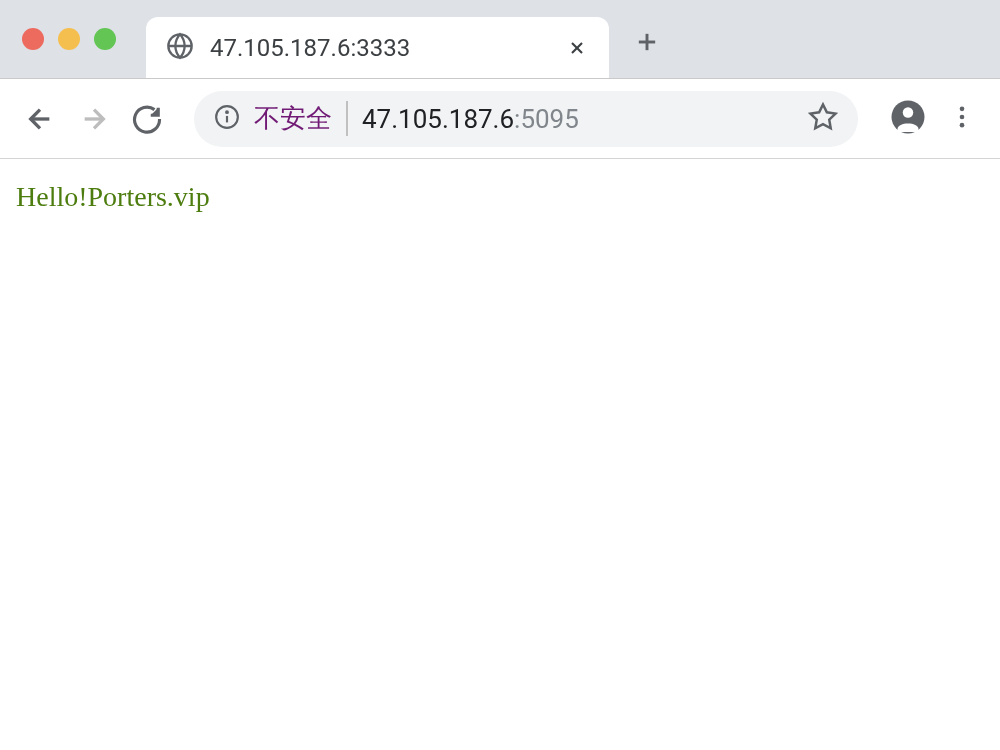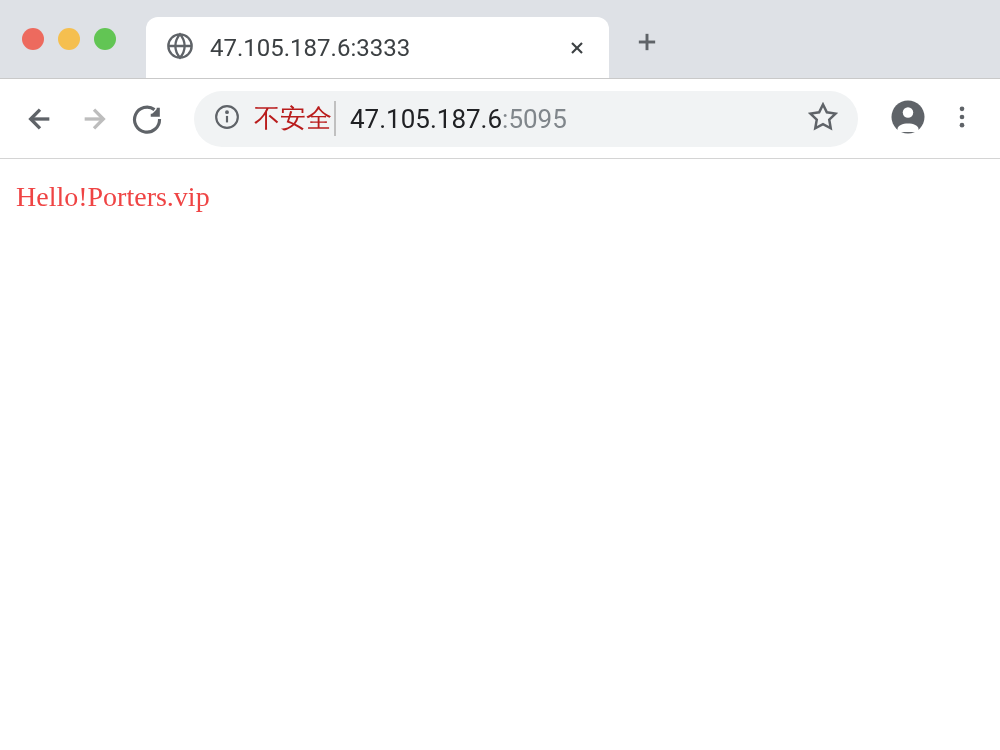--- a/index.html
+++ b/index.html
@@ -106,24 +106,24 @@
       align-items: center;
       padding: 0 20px;
       gap: 14px;
       margin: 0 10px;
     }
     .info-icon {
       color: #5f6368;
       flex-shrink: 0;
     }
     .not-secure {
-      color: #b91c1c;
+      color: #701a75;
       font-size: 26px;
       border-right: 2px solid #c0c0c0;
-      padding-right: 2px;
+      padding-right: 14px;
       white-space: nowrap;
     }
     .url {
       font-size: 26px;
       color: #202124;
       flex: 1;
       white-space: nowrap;
       overflow: hidden;
     }
     .url-port {
@@ -140,21 +140,21 @@
     }
     .menu-icon {
       color: #5f6368;
       cursor: pointer;
     }
     .page-content {
       padding: 22px 16px;
     }
     .page-text {
       font-size: 28px;
-      color: #ef4444;
+      color: #4d7c0f;
       font-family: "Times New Roman", serif;
     }
   </style>
 </head>
 <body>
 
 <div class="browser-chrome">
   <div class="tab-bar">
     <div class="window-controls">
       <div class="traffic-light red"></div>

